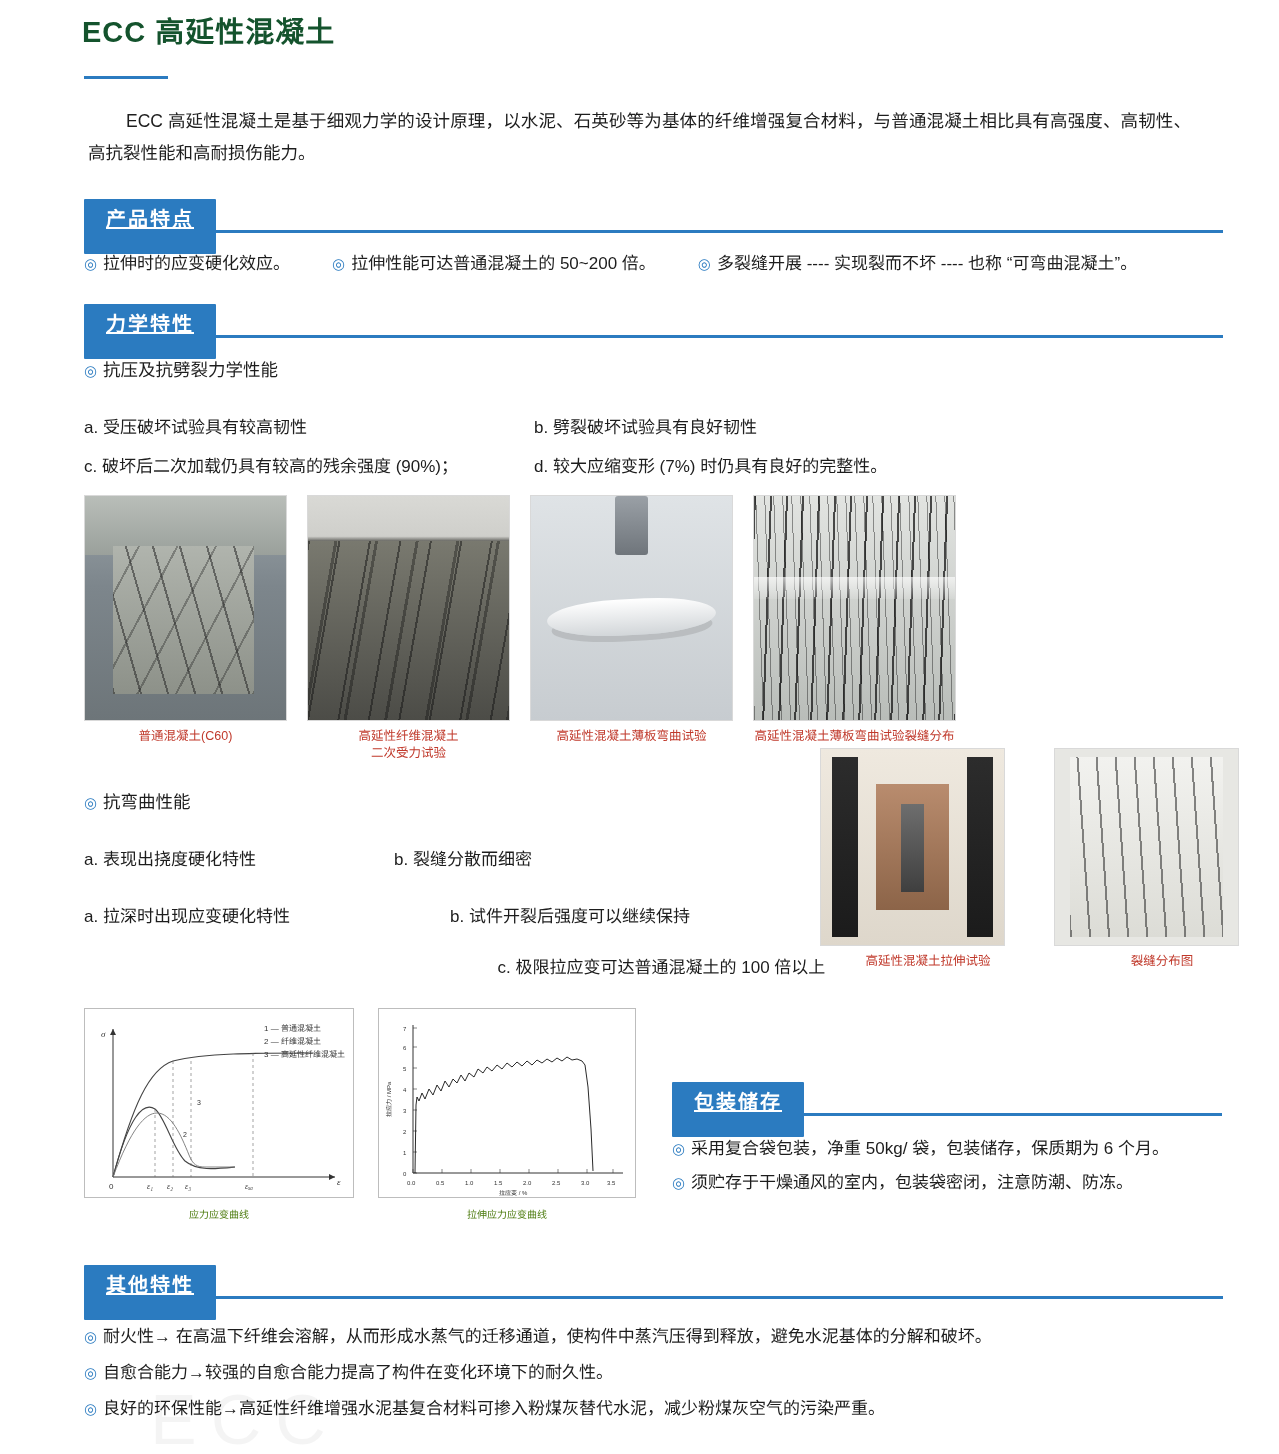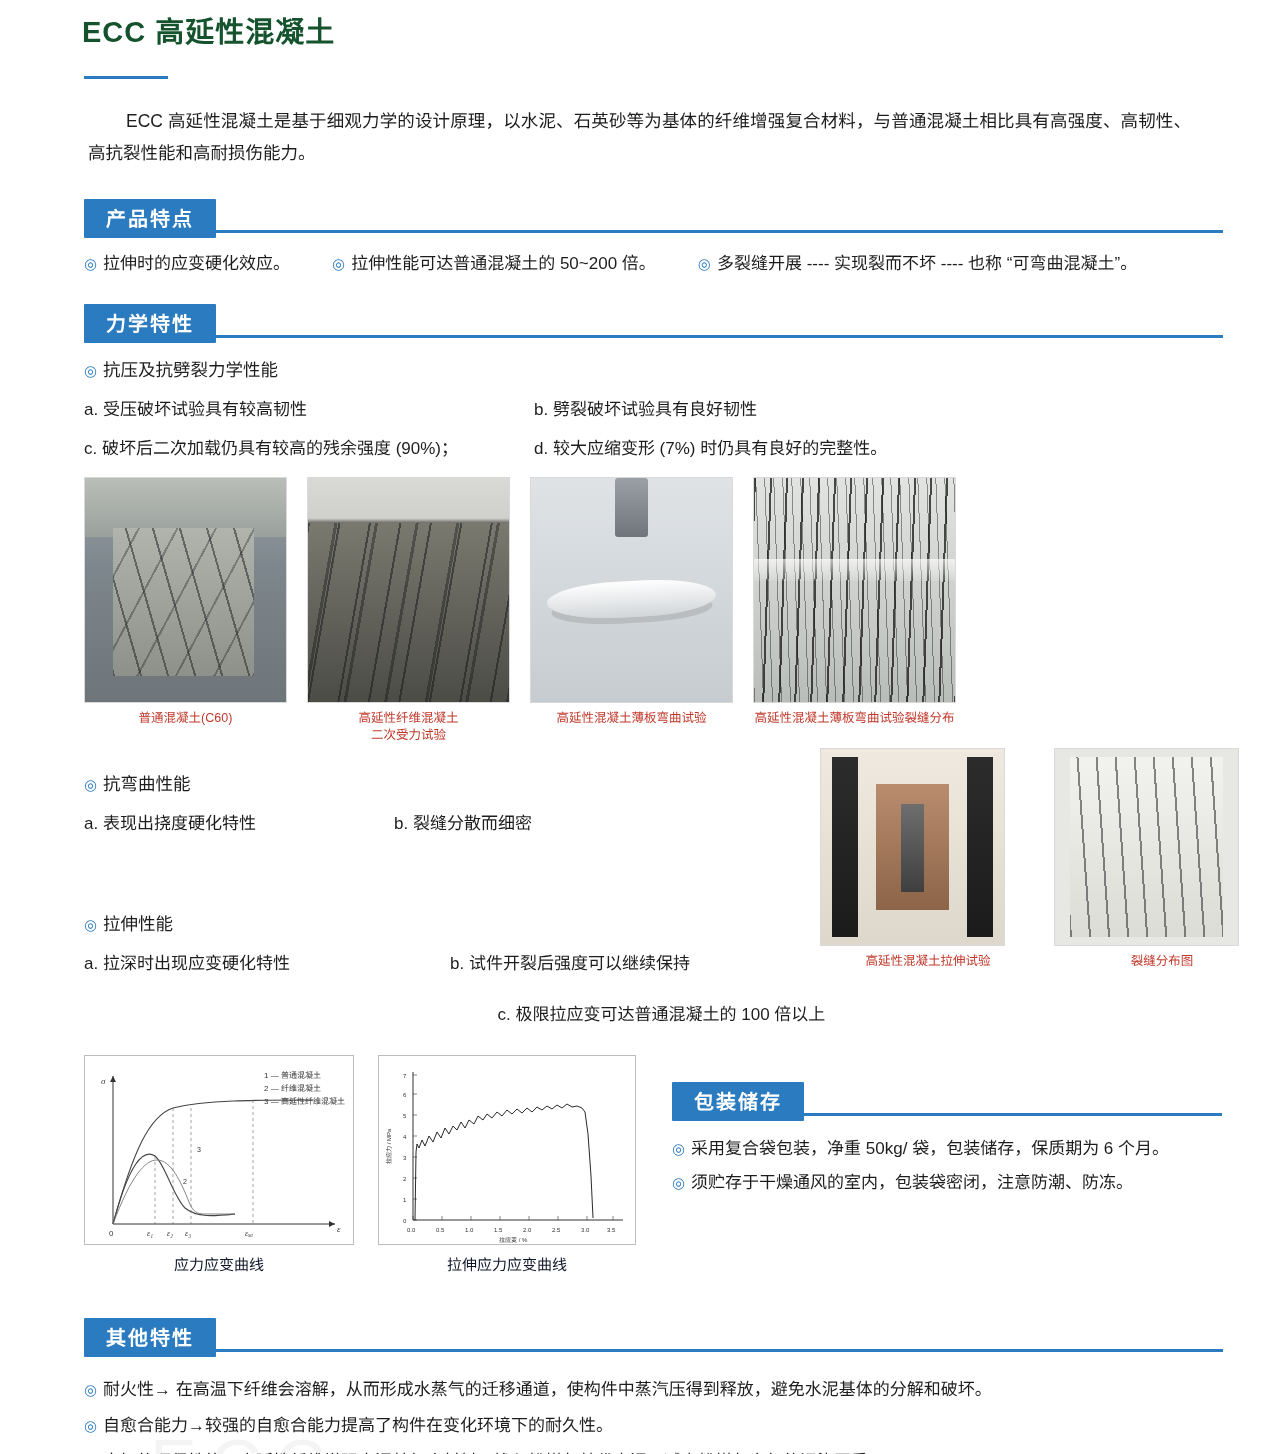--- a/index.html
+++ b/index.html
@@ -47,24 +47,25 @@
     margin: 30px 0 0 44px;
     height: 34px;
   }
   .section-head .tag {
     display: inline-block;
     background: #2b7bc0;
     color: #fff;
     font-size: 20px;
     font-weight: bold;
     letter-spacing: 2px;
-    padding: 4px 22px 6px 22px;
+    padding: 4px 22px 22px 22px;
     position: relative;
     z-index: 2;
     border-radius: 1px;
+    text-decoration: underline;
   }
   .section-head .underline {
     position: absolute;
     left: 0; right: 16px;
     bottom: 0;
     height: 3px;
     background: #2b7bc0;
   }
 
   
@@ -78,21 +79,21 @@
   .bullet-row .bi:last-child { margin-right: 0; }
   .cir { color: #2b7bc0; margin-right: 6px; font-size: 15px; }
 
   .sub-head {
     margin: 18px 0 0 44px;
     font-size: 17.5px;
     color: #1d1d1d;
     font-weight: 500;
   }
   .ab-grid {
-    margin: 14px 0 0 44px;
+    margin: 32px 0 0 44px;
     display: grid;
     grid-template-columns: 450px 1fr;
     row-gap: 14px;
     font-size: 17px;
     color: #1d1d1d;
   }
 
   
   .photo-strip {
     margin: 18px 0 0 44px;
@@ -211,21 +212,21 @@
   .chart-box.wide { width: 258px; }
   .chart-frame {
     border: 1px solid #bdbdbd;
     background: #fff;
     height: 190px;
     position: relative;
     overflow: hidden;
   }
   .chart-cap {
     margin-top: 8px; text-align: center;
-    font-size: 15px; color: #0f172a;
+    font-size: 10px; color: #4d7c0f;
   }
   .legend {
     position: absolute; right: 8px; top: 14px;
     font-size: 8px; line-height: 1.6; color: #333;
   }
   .legend div { white-space: nowrap; }
 
   
   .pack {
     position: absolute;
@@ -309,21 +310,20 @@
       <div class="cap">高延性混凝土薄板弯曲试验裂缝分布</div>
     </div>
   </div>
 
   <div class="sub-head" style="margin-top:26px;"><span class="cir">◎</span><span>抗弯曲性能</span></div>
   <div class="ab-grid" style="grid-template-columns:310px 1fr;">
     <div>a. 表现出挠度硬化特性</div>
     <div>b. 裂缝分散而细密</div>
   </div>
 
-  <div class="sub-head" style="margin-top:76px;"><span class="cir">◎</span><span>拉伸性能</span></div>
   <div class="ab-grid" style="grid-template-columns:340px 1fr;gap:26px;">
     <div>a. 拉深时出现应变硬化特性</div>
     <div>b. 试件开裂后强度可以继续保持</div>
     <div style="grid-column:1 / span 2;text-align:center;">c. 极限拉应变可达普通混凝土的 100 倍以上</div>
   </div>
 
   <div class="pair">
     <div class="ph">
       <div class="frame">
           <div class="img-f">

